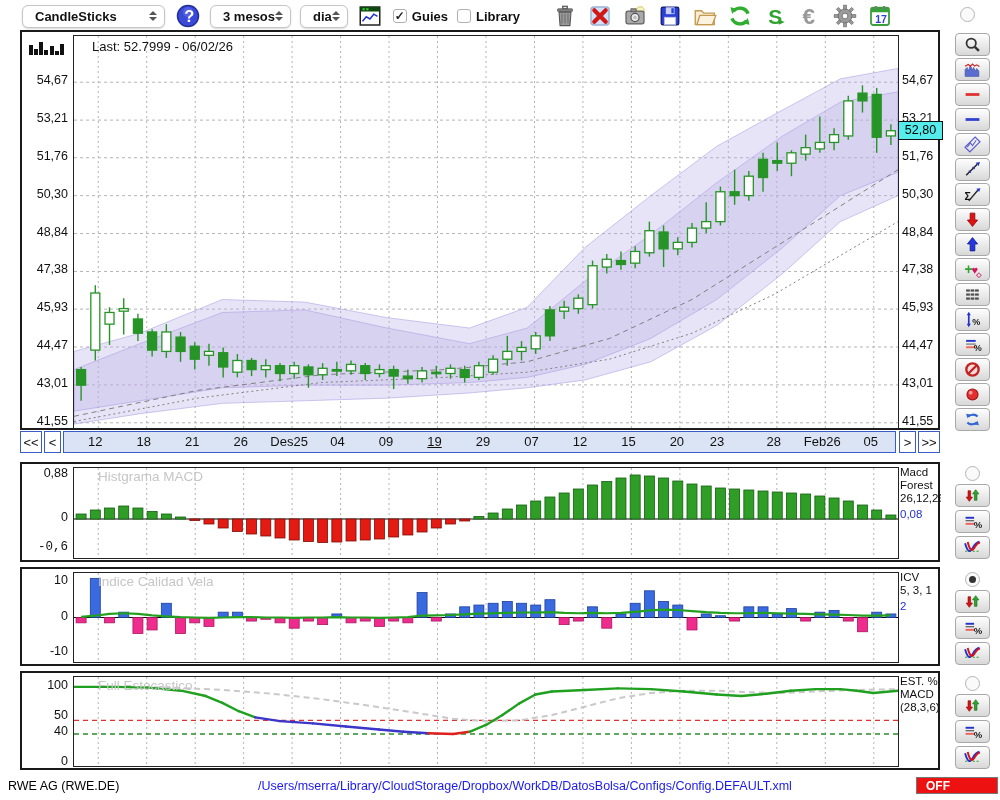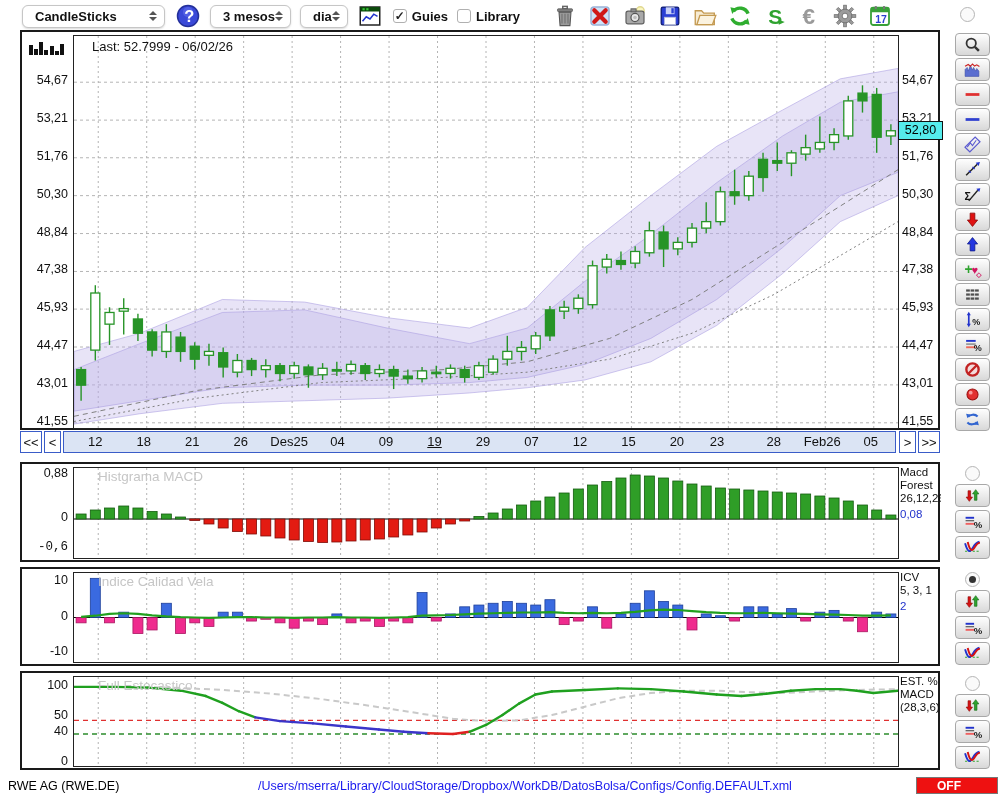--- a/index.html
+++ b/index.html
@@ -62,21 +62,21 @@
   .sbtn{width:35px;height:23px;border:1px solid #a8a8a8;border-radius:4px;
         background:linear-gradient(#fefefe,#d8d8d8);display:flex;align-items:center;justify-content:center;padding:0;}
   .sbtn svg{width:19px;height:17px;}
   .pgroup{position:absolute;left:4px;width:44px;display:flex;flex-direction:column;align-items:center;gap:3px;}
   #pg-macd{top:466px;} #pg-icv{top:572px;} #pg-stoch{top:676px;}
 
   
   #status-symbol{position:absolute;left:8px;top:779px;font-size:12.5px;color:#000;}
   #status-path{position:absolute;left:140px;top:779px;width:770px;text-align:center;font-size:12.5px;color:#1a1aee;}
   #offbar{position:absolute;left:916px;top:777px;width:82px;height:17px;background:#ee1111;border:1px solid #777;
-          color:#fff;font-size:12px;font-weight:bold;display:flex;align-items:center;padding-left:20px;box-sizing:border-box;}
+          color:#fff;font-size:12px;font-weight:bold;display:flex;align-items:center;padding-left:9px;box-sizing:border-box;}
 </style>
 </head>
 <body>
 
 <div class="toolbar">
   <div class="select sel-wide">
     <span>CandleSticks</span>
     <span class="chev">
         <i class="up"></i>
         <i class="dn"></i>

